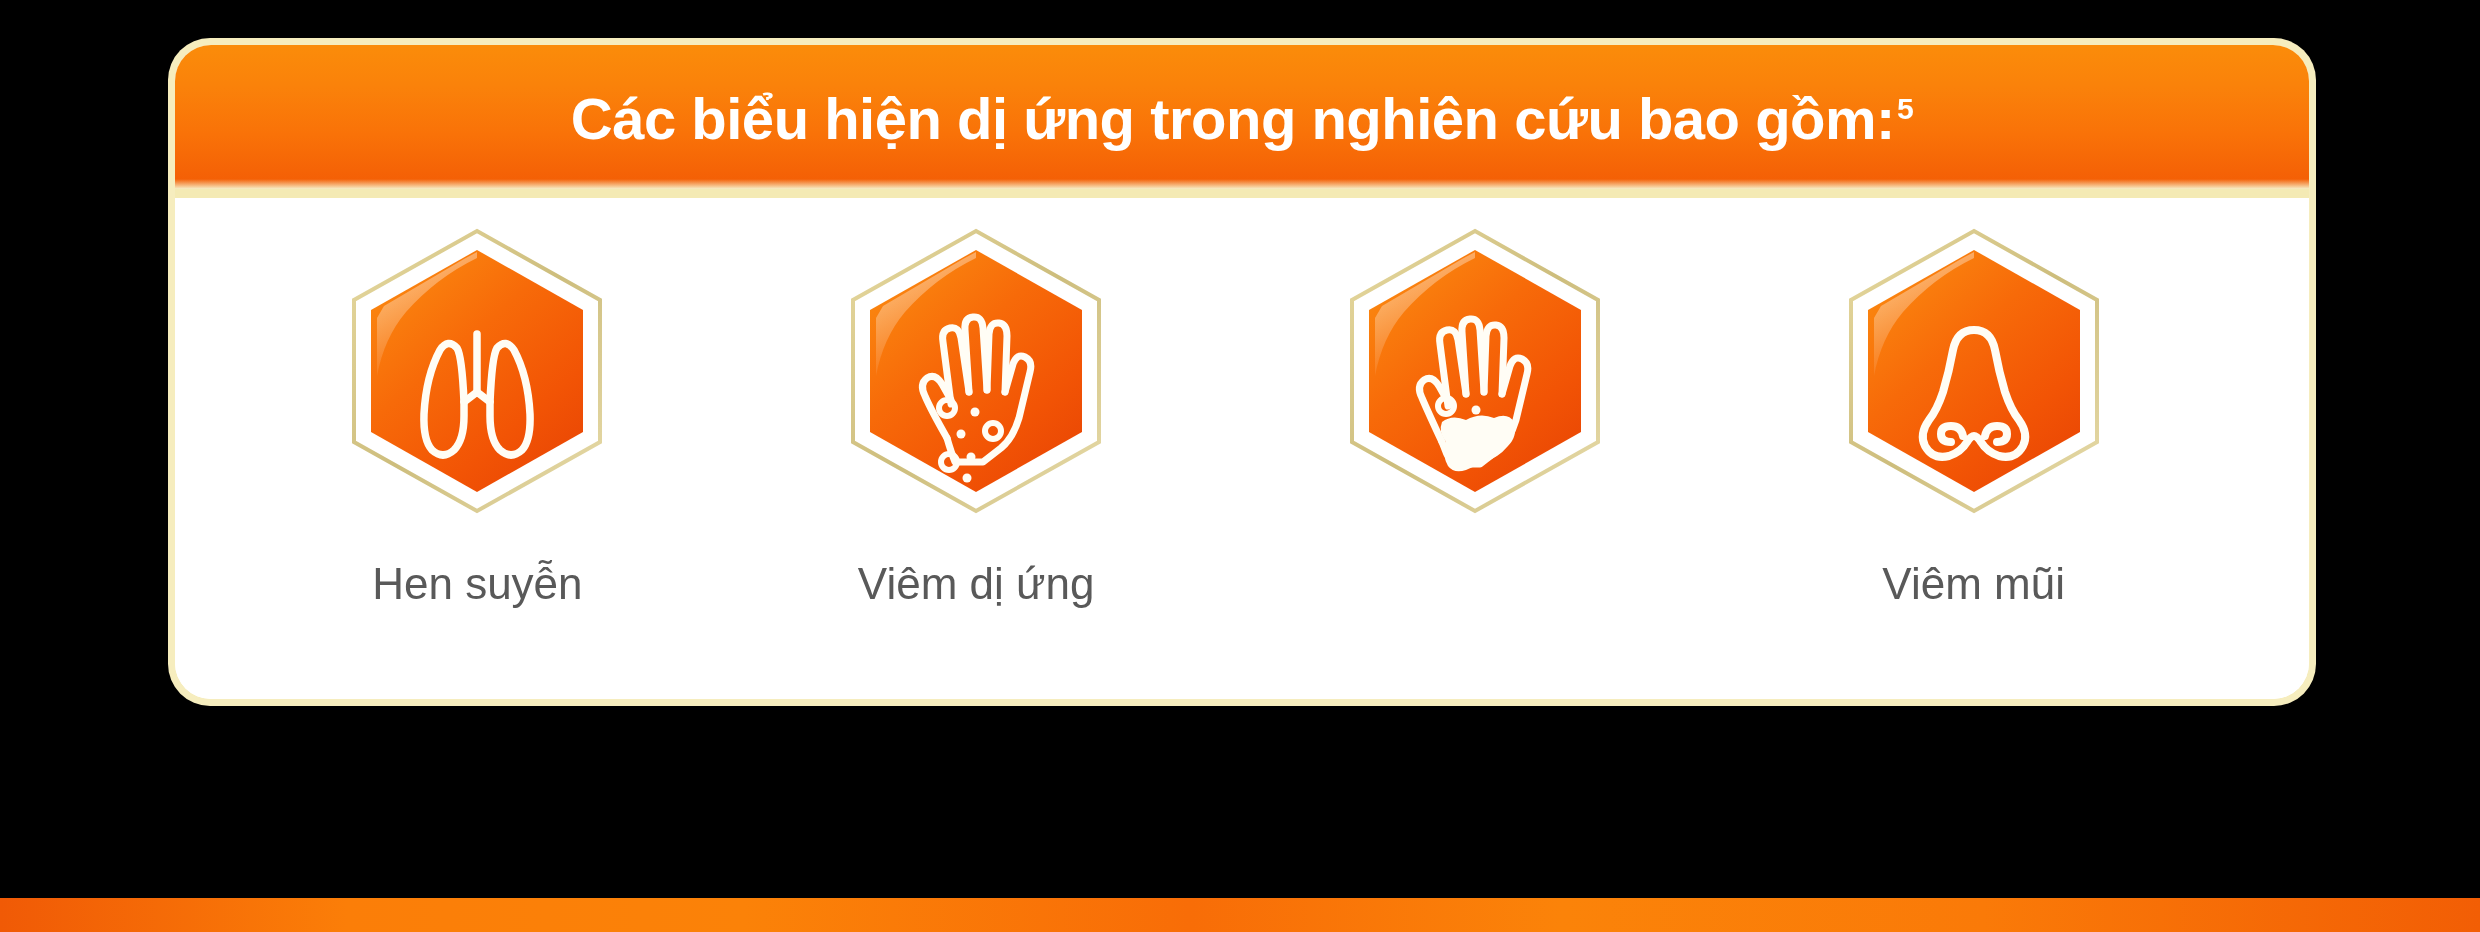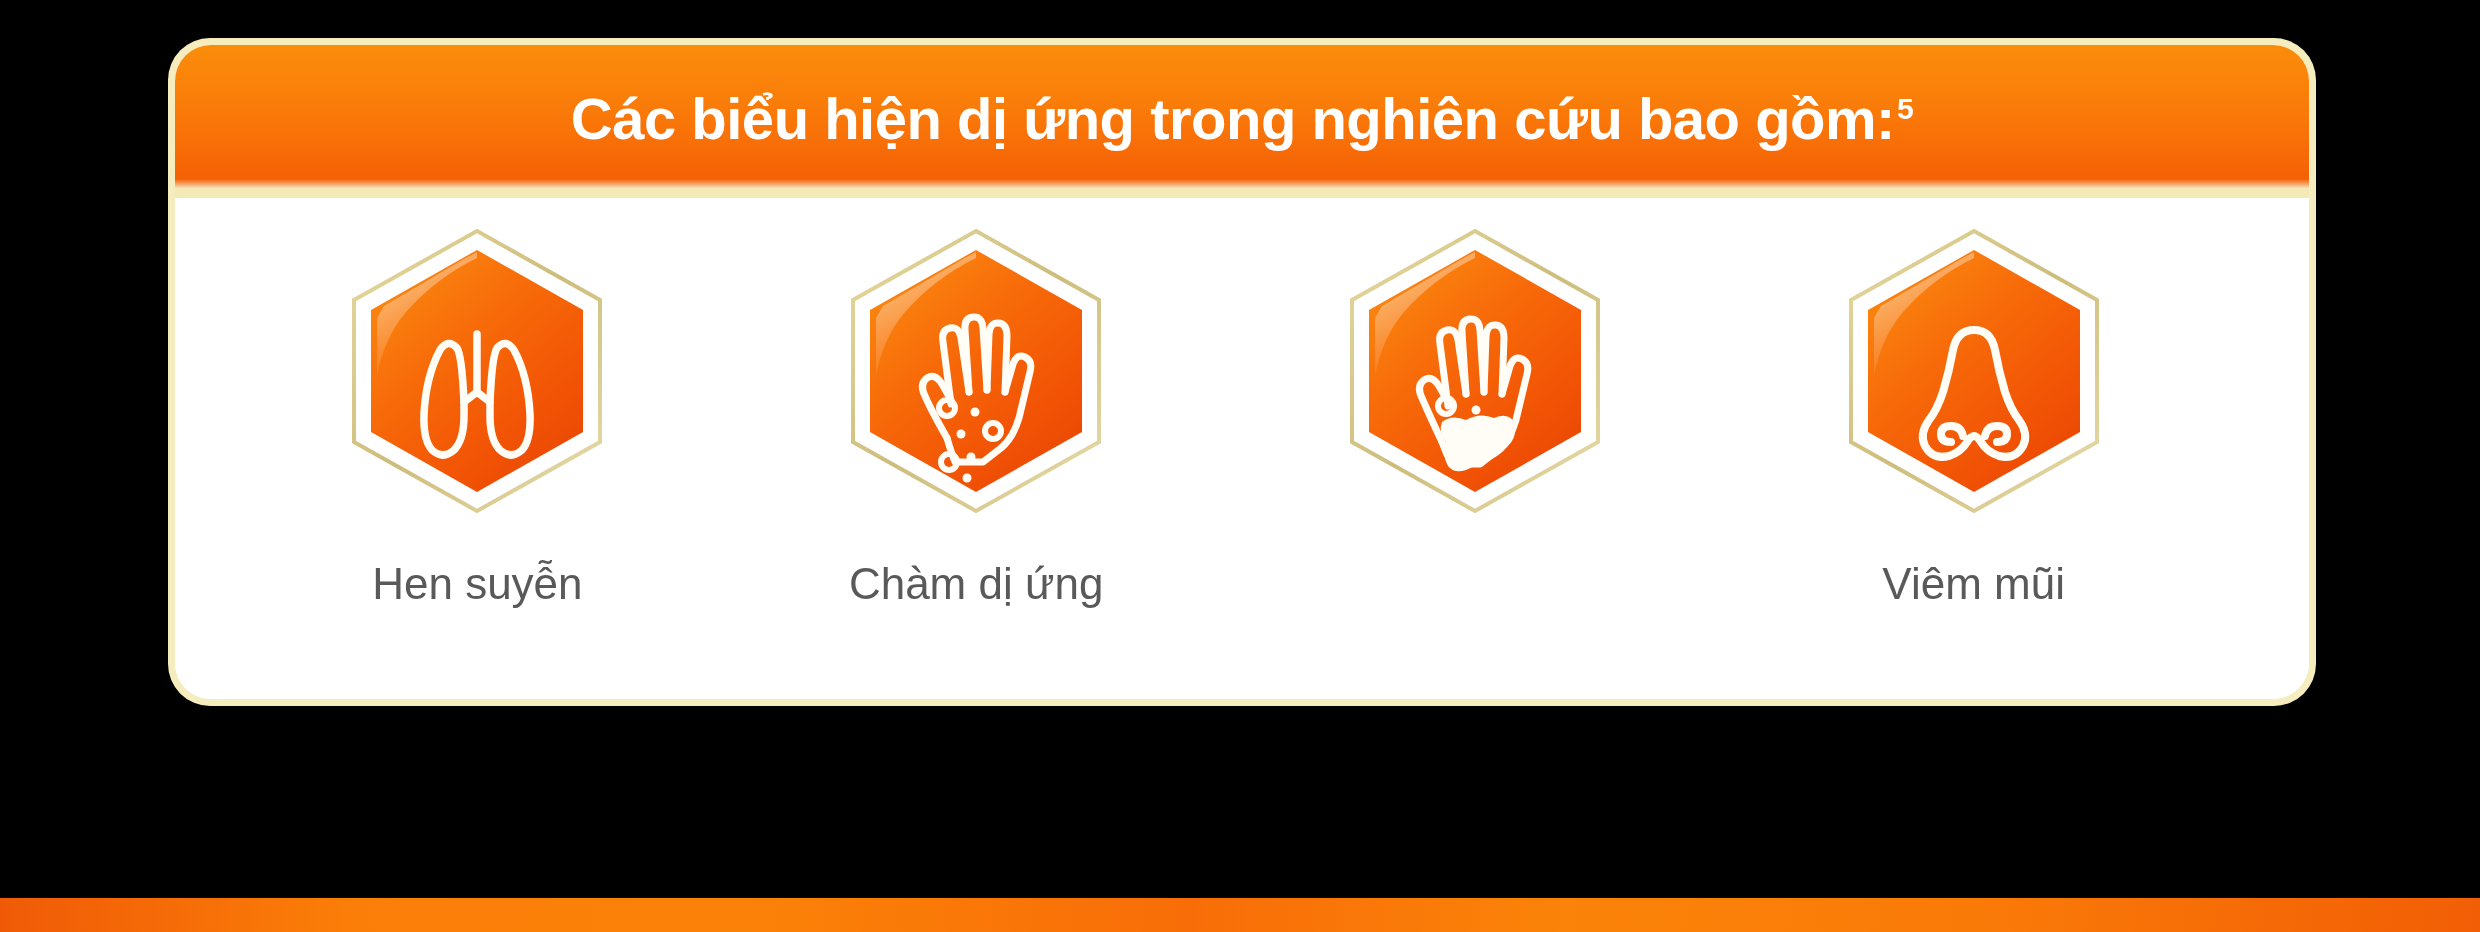--- a/index.html
+++ b/index.html
@@ -212,21 +212,21 @@
                 <circle cx="106" cy="236" r="8"></circle>
               </g>
               <g fill="#fffdf5">
                 <circle cx="132" cy="186" r="4.5"></circle>
                 <circle cx="118" cy="208" r="4.5"></circle>
                 <circle cx="128" cy="231" r="4.5"></circle>
                 <circle cx="124" cy="252" r="4.5"></circle>
               </g>
             </svg>
           </div>
-          <div class="item-label">Chàm dị ứng</div>
+          <div class="item-label">Viêm dị ứng</div>
         </div>
 
         <div class="item">
           <div class="badge">
             <svg viewBox="0 0 266 290" xmlns="http://www.w3.org/2000/svg" aria-hidden="true">
               <defs>
                 <linearGradient id="gold3" x1="0" y1="0" x2="1" y2="1">
                   <stop offset="0%" stop-color="#e7d9a0"></stop>
                   <stop offset="50%" stop-color="#cdbd7c"></stop>
                   <stop offset="100%" stop-color="#e8dcab"></stop>

